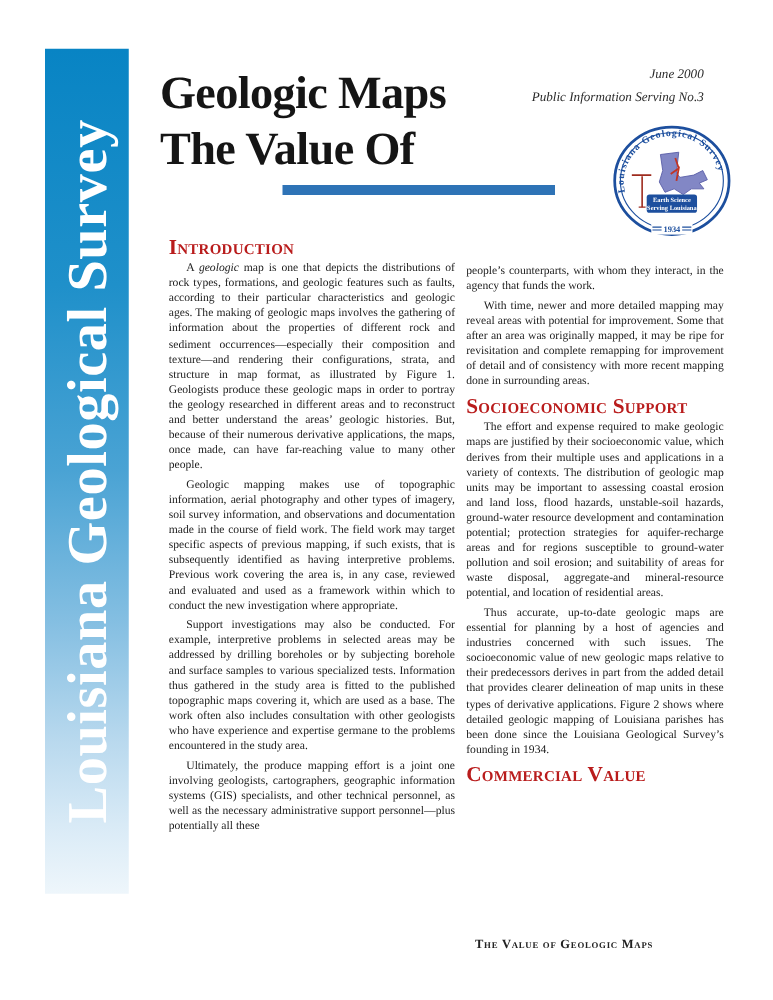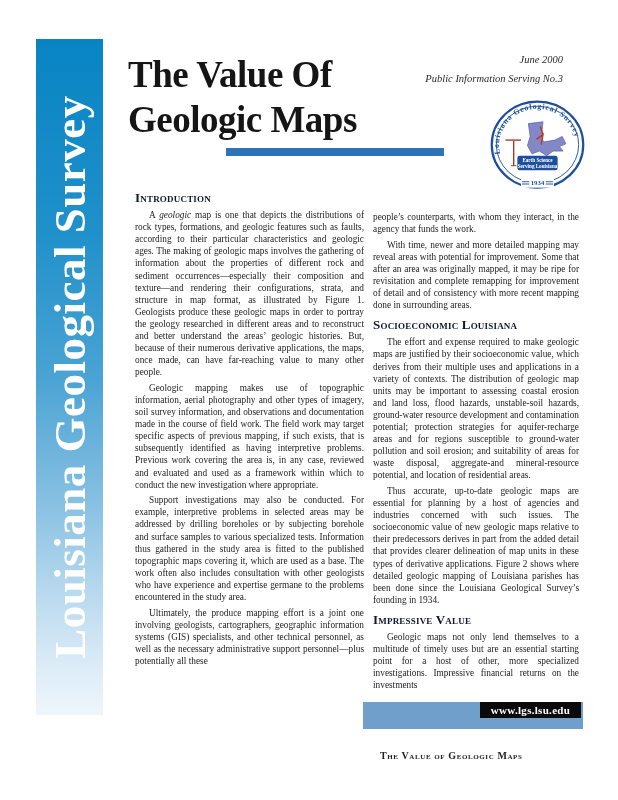--- a/index.html
+++ b/index.html
@@ -36,22 +36,22 @@
   .seal { position:absolute; left:488px; top:98px; width:99px; height:97px; }
 
   
   .columns { position:absolute; left:135px; top:192px; width:467px; display:flex; }
   .col { text-align:justify; font-size:9.3px; line-height:12.1px; color:#1c1c1c; }
   .col-left  { width:229px; margin-right:9px; }
   .col-right { width:206px; padding-top:19px; }
   .col p { margin:0 0 3.5px 0; text-indent:14px; }
   .col p.noindent { text-indent:0; }
   .sec-heading {
-    font-size:13px; font-weight:700; font-variant:small-caps;
-    letter-spacing:0.2px; color:#0f172a; margin:0 0 5px 0;
+    font-size:17px; font-weight:700; font-variant:small-caps;
+    letter-spacing:0.2px; color:#b91c1c; margin:0 0 5px 0;
   }
   .sec-heading.later { margin-top:8px; }
 
   
   .website-bar { position:absolute; left:363px; top:702px; width:220px; height:27px; background:#6f9fca; }
   .website-box {
     position:absolute; top:0; right:2px; width:101px; height:16px; background:#0a0a0a;
     color:#ffffff; font-weight:700; font-size:11px; line-height:16px; text-align:center;
     letter-spacing:0.3px;
   }
@@ -65,22 +65,22 @@
 </head>
 <body>
 
 <div class="page">
 
   <div class="sidebar">
     <span class="sidebar-text">Louisiana Geological Survey</span>
   </div>
 
   <div class="doc-title">
+    <div>Geologic Maps</div>
     <div>The Value Of</div>
-    <div>Geologic Maps</div>
   </div>
   <div class="title-rule"></div>
 
   <div class="issue-info">
     <div>June 2000</div>
     <div>Public Information Serving No.3</div>
   </div>
 
   <svg class="seal" viewBox="0 0 106 106">
     <defs>
@@ -124,28 +124,24 @@
       <h3 class="sec-heading">Introduction</h3>
       <p><span>A </span><i>geologic</i><span> map is one that depicts the distributions of rock types, formations, and geologic features such as faults, according to their particular characteristics and geologic ages. The making of geologic maps involves the gathering of information about the properties of different rock and sediment occurrences—especially their composition and texture—and rendering their configurations, strata, and structure in map format, as illustrated by Figure 1. Geologists produce these geologic maps in order to portray the geology researched in different areas and to reconstruct and better understand the areas’ geologic histories. But, because of their numerous derivative applications, the maps, once made, can have far-reaching value to many other people.</span></p>
       <p>Geologic mapping makes use of topographic information, aerial photography and other types of imagery, soil survey information, and observations and documentation made in the course of field work. The field work may target specific aspects of previous mapping, if such exists, that is subsequently identified as having interpretive problems. Previous work covering the area is, in any case, reviewed and evaluated and used as a framework within which to conduct the new investigation where appropriate.</p>
       <p>Support investigations may also be conducted. For example, interpretive problems in selected areas may be addressed by drilling boreholes or by subjecting borehole and surface samples to various specialized tests. Information thus gathered in the study area is fitted to the published topographic maps covering it, which are used as a base. The work often also includes consultation with other geologists who have experience and expertise germane to the problems encountered in the study area.</p>
       <p>Ultimately, the produce mapping effort is a joint one involving geologists, cartographers, geographic information systems (GIS) specialists, and other technical personnel, as well as the necessary administrative support personnel—plus potentially all these</p>
     </div>
 
     <div class="col col-right">
       <p class="noindent">people’s counterparts, with whom they interact, in the agency that funds the work.</p>
       <p>With time, newer and more detailed mapping may reveal areas with potential for improvement. Some that after an area was originally mapped, it may be ripe for revisitation and complete remapping for improvement of detail and of consistency with more recent mapping done in surrounding areas.</p>
-      <h3 class="sec-heading later">Socioeconomic Louisiana</h3>
+      <h3 class="sec-heading later">Socioeconomic Support</h3>
       <p>The effort and expense required to make geologic maps are justified by their socioeconomic value, which derives from their multiple uses and applications in a variety of contexts. The distribution of geologic map units may be important to assessing coastal erosion and land loss, flood hazards, unstable-soil hazards, ground-water resource development and contamination potential; protection strategies for aquifer-recharge areas and for regions susceptible to ground-water pollution and soil erosion; and suitability of areas for waste disposal, aggregate-and mineral-resource potential, and location of residential areas.</p>
       <p>Thus accurate, up-to-date geologic maps are essential for planning by a host of agencies and industries concerned with such issues. The socioeconomic value of new geologic maps relative to their predecessors derives in part from the added detail that provides clearer delineation of map units in these types of derivative applications. Figure 2 shows where detailed geologic mapping of Louisiana parishes has been done since the Louisiana Geological Survey’s founding in 1934.</p>
-      <h3 class="sec-heading later">Impressive Value</h3>
-      <p>Geologic maps not only lend themselves to a multitude of timely uses but are an essential starting point for a host of other, more specialized investigations. Impressive financial returns on the investments</p>
+      <h3 class="sec-heading later">Commercial Value</h3>
     </div>
 
   </div>
 
-  <div class="website-bar">
-    <div class="website-box">www.lgs.lsu.edu</div>
-  </div>
 
   <div class="running-footer">The Value of Geologic Maps</div>
 
 </div>
 
 </body></html>

